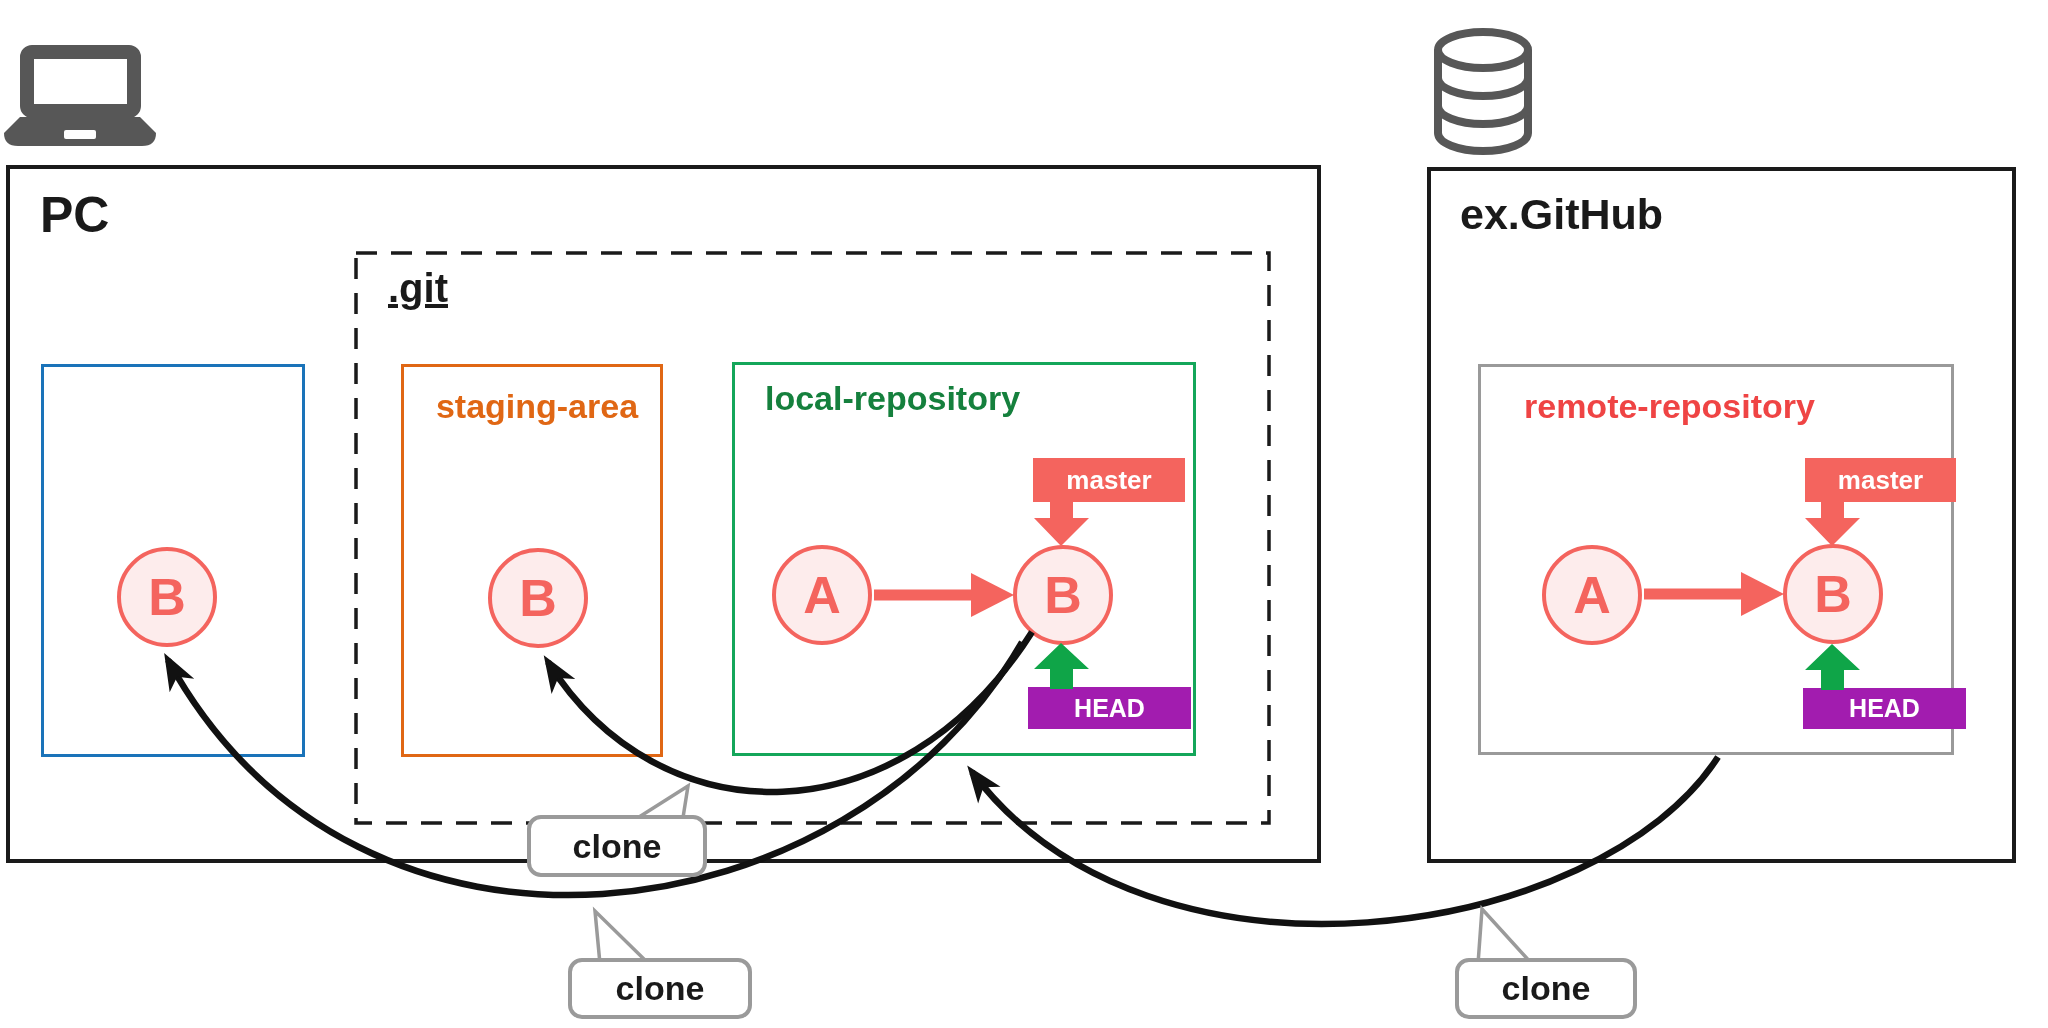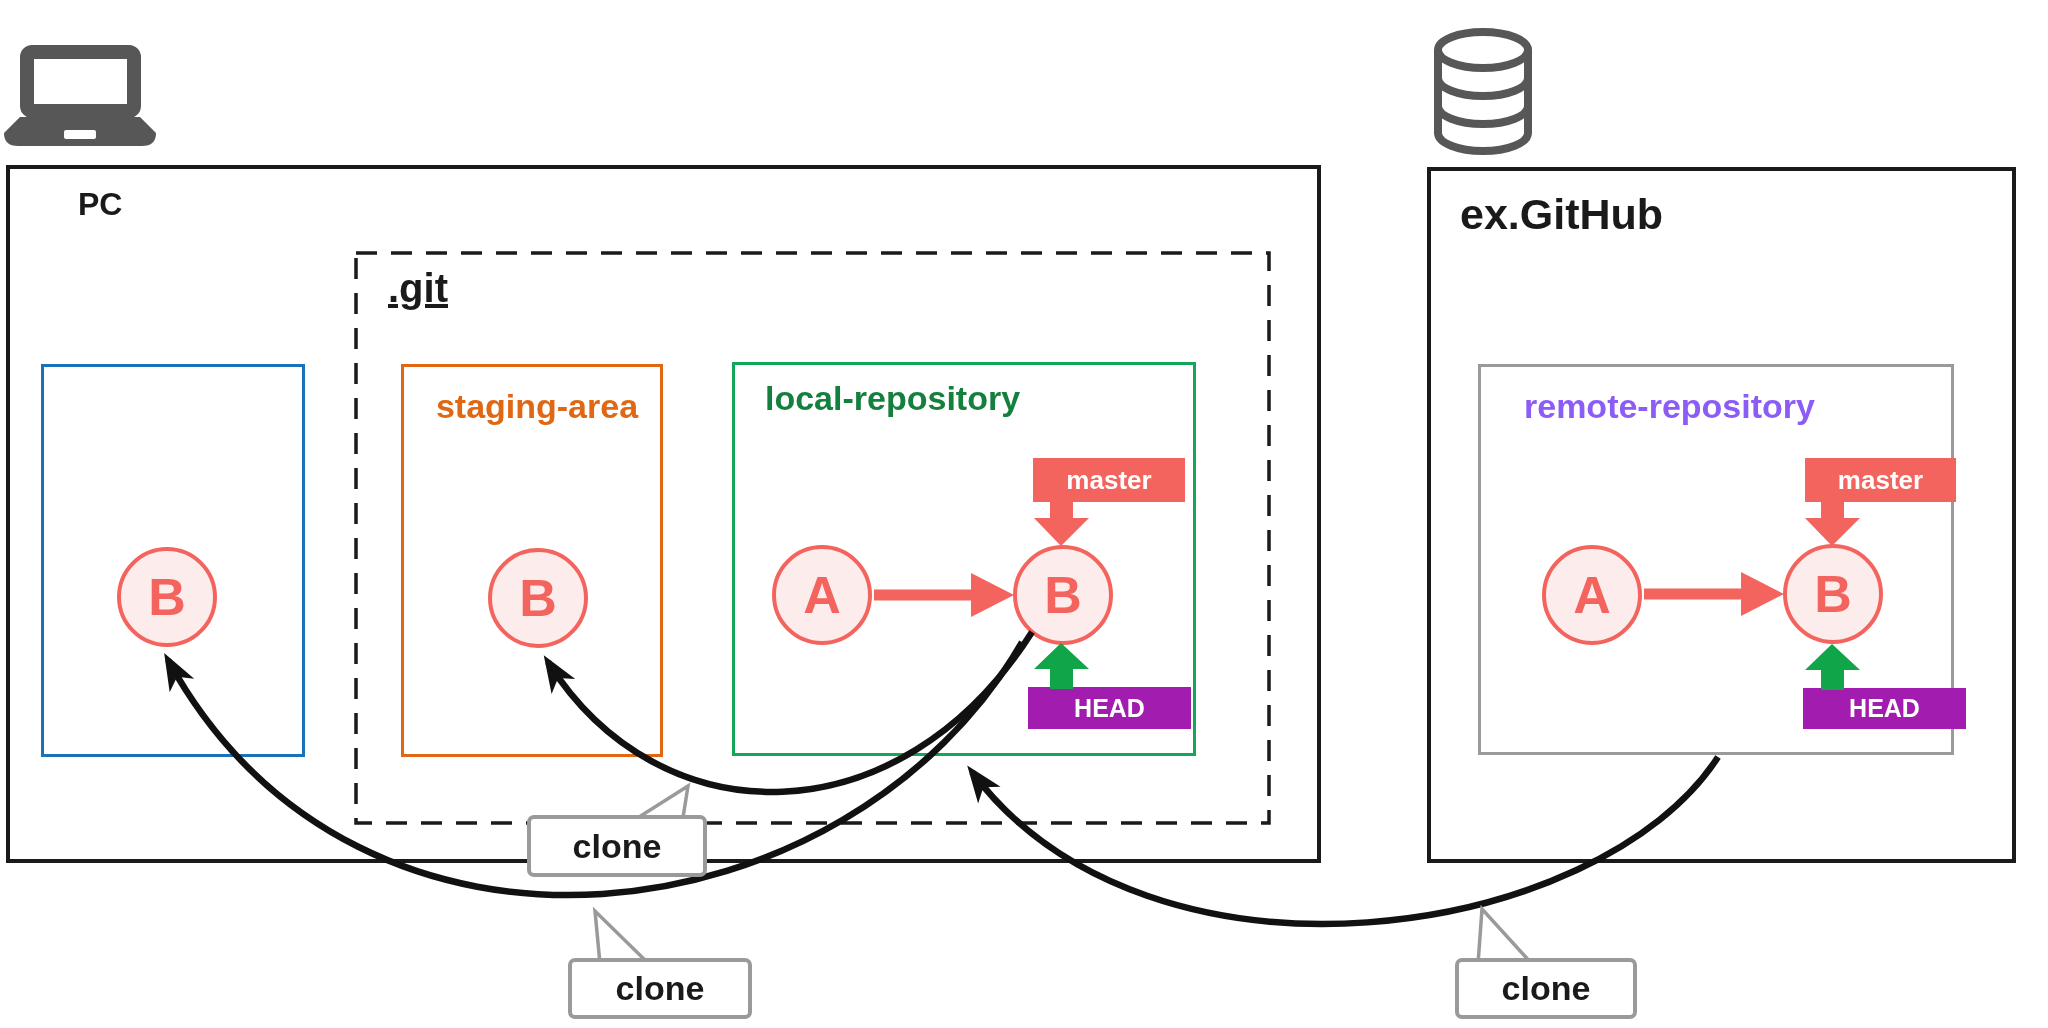--- a/index.html
+++ b/index.html
@@ -9,29 +9,29 @@
 
   .box{position:absolute;background:transparent;box-sizing:border-box;}
   .pc-box{left:6px;top:165px;width:1315px;height:698px;border:4px solid #1a1a1a;}
   .ex-box{left:1427px;top:167px;width:589px;height:696px;border:4px solid #1a1a1a;}
   .working-box{left:41px;top:364px;width:264px;height:393px;border:3px solid #1a73b9;}
   .staging-box{left:401px;top:364px;width:262px;height:393px;border:3px solid #e06714;}
   .local-box{left:732px;top:362px;width:464px;height:394px;border:3px solid #14a65a;}
   .remote-box{left:1478px;top:364px;width:476px;height:391px;border:3px solid #9a9a9a;}
 
   .title{position:absolute;font-weight:bold;color:#1a1a1a;white-space:nowrap;}
-  .pc-title{left:40px;top:186px;font-size:32px;margin-left:38px;}
+  .pc-title{left:40px;top:186px;font-size:50px;}
   .git-title{left:388px;top:266px;font-size:40px;text-decoration:underline;}
   .ex-title{left:1460px;top:190px;font-size:43px;}
 
   .boxlabel{position:absolute;font-weight:bold;font-size:34px;white-space:nowrap;line-height:1.32;}
   .working-label{left:73px;top:380px;color:#1a73b9;}
   .staging-label{left:401px;top:384px;width:272px;text-align:center;color:#e06714;}
   .local-label{left:765px;top:376px;color:#15803d;}
-  .remote-label{left:1524px;top:384px;color:#8b5cf6;}
+  .remote-label{left:1524px;top:384px;color:#ef4444;}
 
   .commit{position:absolute;width:100px;height:100px;border-radius:50%;
           background:#fdecec;border:4px solid #f4645e;box-sizing:border-box;
           display:flex;align-items:center;justify-content:center;
           color:#f4645e;font-weight:bold;font-size:52px;}
   .c-wb{left:117px;top:547px;}
   .c-sb{left:488px;top:548px;}
   .c-la{left:772px;top:545px;}
   .c-lb{left:1013px;top:545px;}
   .c-ra{left:1542px;top:545px;}
@@ -41,21 +41,21 @@
          color:#ffffff;font-weight:bold;box-sizing:border-box;margin-left:48px;}
   .badge-master{background:#f4645e;font-size:26px;}
   .badge-head{background:#a21caf;font-size:25px;}
   .m-local{left:985px;top:458px;width:152px;height:44px;}
   .m-remote{left:1757px;top:458px;width:151px;height:44px;}
   .h-local{left:980px;top:687px;width:163px;height:42px;}
   .h-remote{left:1755px;top:688px;width:163px;height:41px;}
 
   svg.overlay{position:absolute;left:0;top:0;width:2048px;height:1028px;pointer-events:none;}
 
-  .bubble{position:absolute;background:#ffffff;border:4px solid #9a9a9a;border-radius:7px;
+  .bubble{position:absolute;background:#ffffff;border:4px solid #9a9a9a;border-radius:14px;
           box-sizing:border-box;display:flex;align-items:center;justify-content:center;
           font-weight:bold;font-size:34px;color:#1a1a1a;}
   .bubble1{left:527px;top:815px;width:180px;height:62px;}
   .bubble2{left:568px;top:958px;width:184px;height:61px;}
   .bubble3{left:1455px;top:958px;width:182px;height:61px;}
 </style>
 </head>
 <body>
 
 <div class="canvas">

